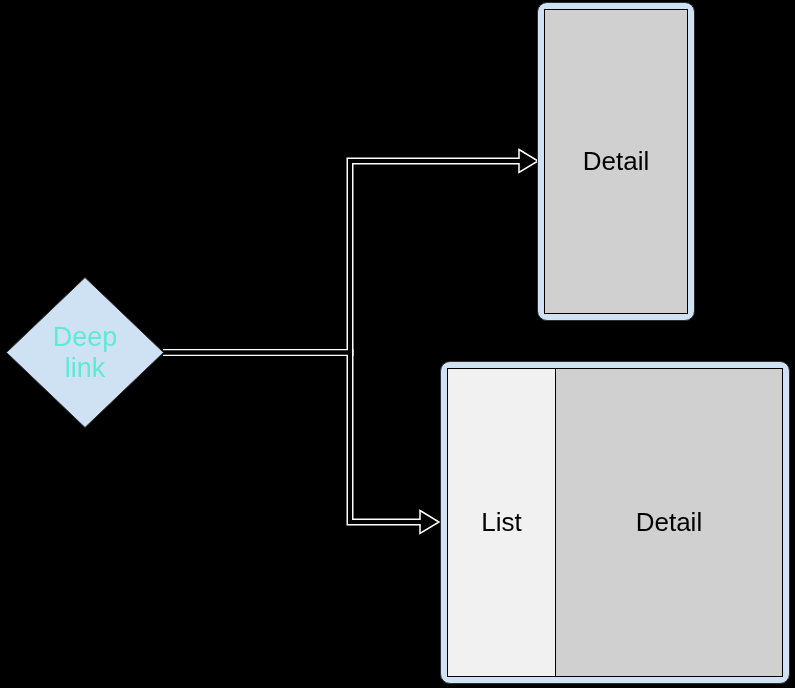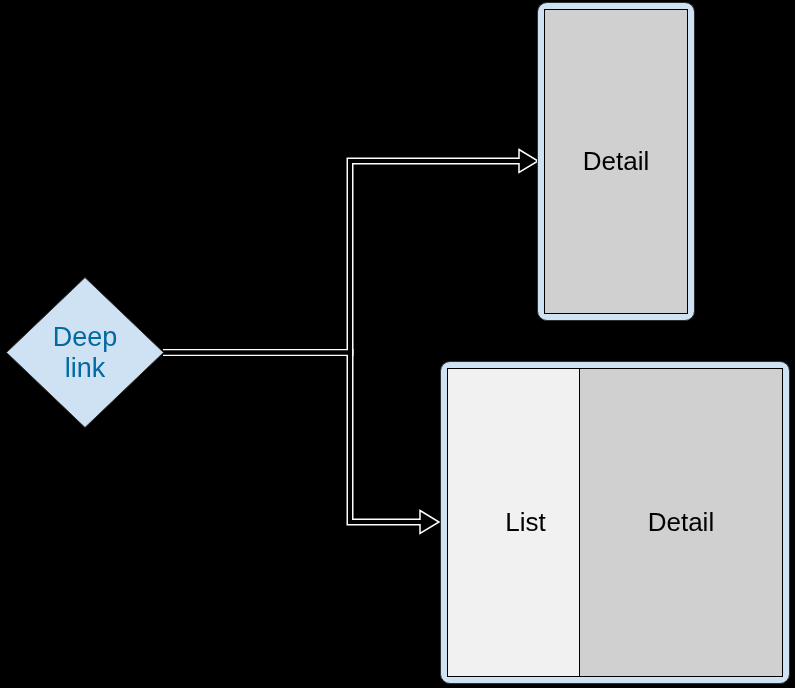--- a/index.html
+++ b/index.html
@@ -44,21 +44,21 @@
     display: flex;
     align-items: center;
     justify-content: center;
   }
   .diamond-label {
     display: block;
     width: 96px;
     text-align: center;
     font-size: 27px;
     line-height: 1.12;
-    color: #0369a1;
+    color: #5eead4;
   }
   
   .phone-frame {
     position: absolute;
     left: 537px;
     top: 2px;
     width: 158px;
     height: 319px;
     background: #cfe2f3;
     border: 1px solid #2f2f2f;
@@ -96,21 +96,20 @@
     border: 1.5px solid #000000;
     display: flex;
   }
   .list-pane {
     width: 32%;
     background: #f1f1f1;
     border-right: 1.5px solid #000000;
     display: flex;
     align-items: center;
     justify-content: center;
-    padding-left: 24px;
   }
   .detail-pane {
     flex: 1;
     background: #d0d0d0;
     display: flex;
     align-items: center;
     justify-content: center;
   }
   .screen-label {
     font-size: 26px;

